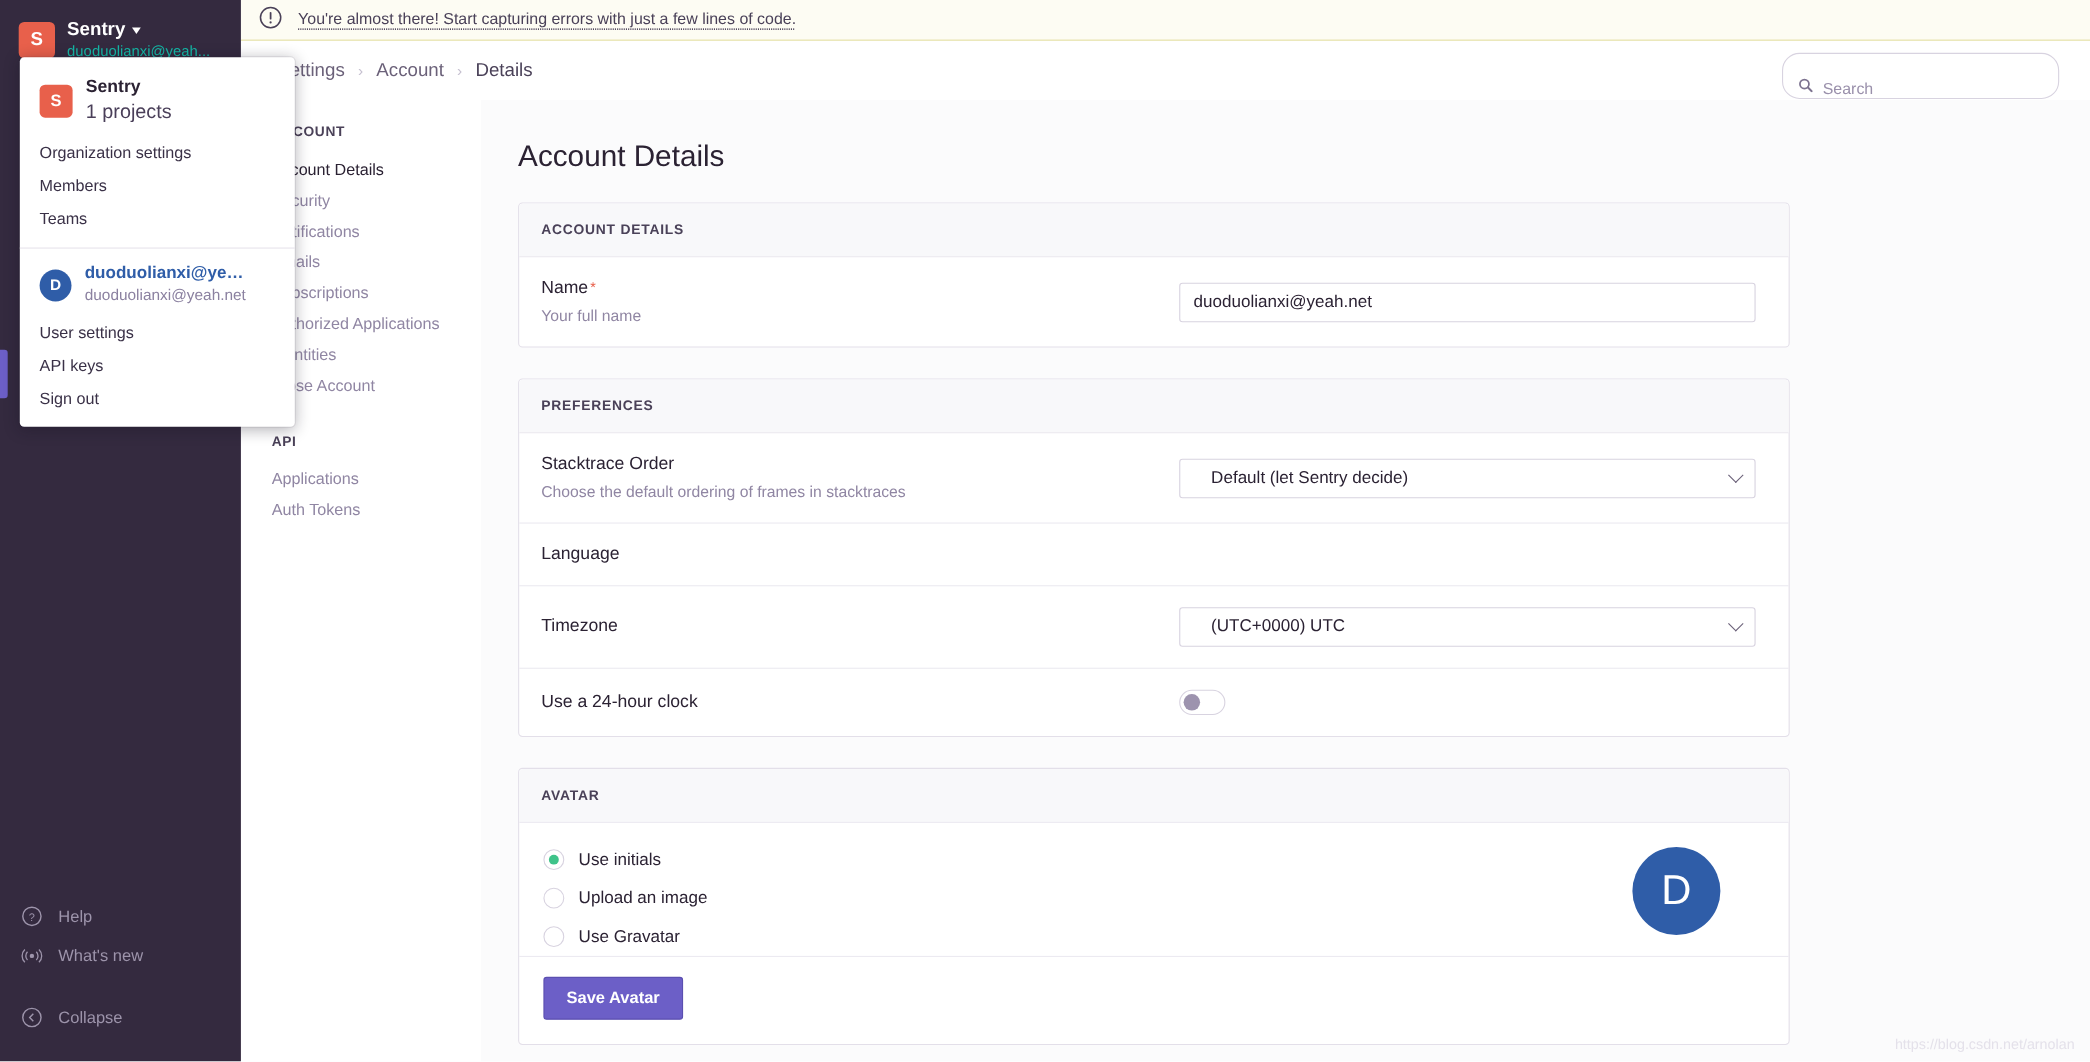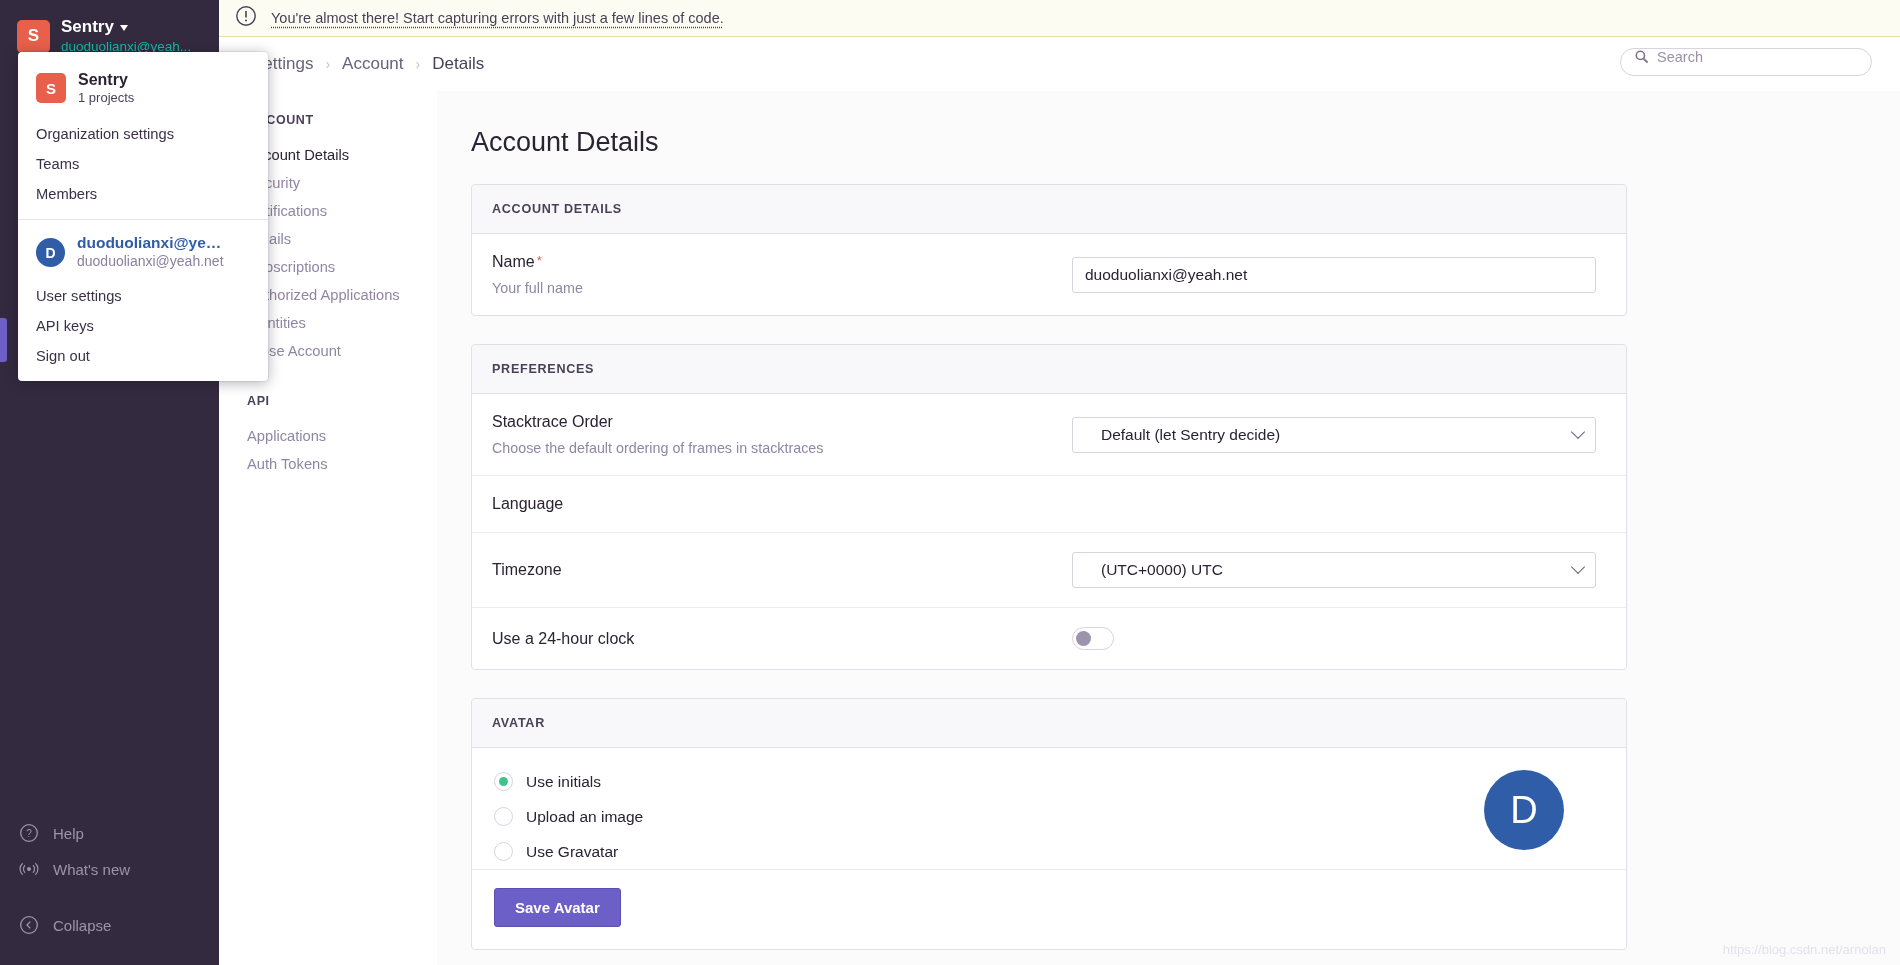--- a/index.html
+++ b/index.html
@@ -71,21 +71,21 @@
   .dd-org {
     display: flex; align-items: center; gap: 12px;
     padding: 14px 18px 12px 18px;
   }
   .dd-org-logo {
     width: 30px; height: 30px; border-radius: 5px;
     background: #e8604b; color: #fff; font-size: 15px; font-weight: bold;
     display: flex; align-items: center; justify-content: center; flex: 0 0 auto;
   }
   .dd-org-name { font-size: 16px; font-weight: bold; color: #2b2233; line-height: 1.25; }
-  .dd-org-projects { font-size: 13px; color: #4a3f59; line-height: 1.3; }
+  .dd-org-projects { font-size: 18px; color: #4a3f59; line-height: 1.3; }
   .dd-item {
     padding: 7px 18px; font-size: 14.7px; color: #3a3147; cursor: pointer;
     white-space: nowrap;
   }
   .dd-sep { height: 1px; background: #e7e3ec; margin: 10px 0 2px 0; }
   .dd-user { display: flex; align-items: center; gap: 12px; padding: 12px 18px 10px 18px; }
   .dd-user-av {
     width: 29px; height: 29px; border-radius: 50%;
     background: #2f5da8; color: #fff; font-size: 14px; font-weight: bold;
     display: flex; align-items: center; justify-content: center; flex: 0 0 auto;
@@ -131,22 +131,22 @@
   .bcbar {
     position: absolute; left: 219px; top: 37px; width: 1681px; height: 54px;
     background: #fff; display: flex; align-items: center; z-index: 4;
   }
   .bc { display: flex; align-items: center; gap: 12px; padding-left: 33px; }
   .bc-item { font-size: 17px; color: #6b6179; cursor: pointer; }
   .bc-item.last { color: #4a4158; }
   .bc-sep { color: #c6c0d0; font-size: 14px; }
   .search {
     position: absolute; right: 28px; top: 11px;
-    width: 252px; height: 28px; border: 1px solid #d8d3e0;
-    border-radius: 16px; display: flex; align-items: flex-start; gap: 9px;
+    width: 252px; height: 42px; border: 1px solid #d8d3e0;
+    border-radius: 16px; display: flex; align-items: flex-end; gap: 9px;
     padding: 0 14px; background: #fff; cursor: text;
   }
   .search-ph { font-size: 14.5px; color: #9a90ab; }
 
   
   .main {
     position: absolute; left: 437px; top: 91px;
     width: 1463px; height: 874px; background: #fbfbfc;
     overflow: hidden; padding: 20px 0 0 0;
   }
@@ -420,22 +420,22 @@
 
   <div class="dropdown">
     <div class="dd-org">
       <div class="dd-org-logo">S</div>
       <div>
         <div class="dd-org-name">Sentry</div>
         <div class="dd-org-projects">1 projects</div>
       </div>
     </div>
     <div class="dd-item">Organization settings</div>
+    <div class="dd-item">Members</div>
     <div class="dd-item">Teams</div>
-    <div class="dd-item">Members</div>
     <div class="dd-sep"></div>
     <div class="dd-user">
       <div class="dd-user-av">D</div>
       <div class="dd-user-txt">
         <div class="dd-user-name">duoduolianxi@yeah.n...</div>
         <div class="dd-user-mail">duoduolianxi@yeah.net</div>
       </div>
     </div>
     <div class="dd-item">User settings</div>
     <div class="dd-item">API keys</div>

